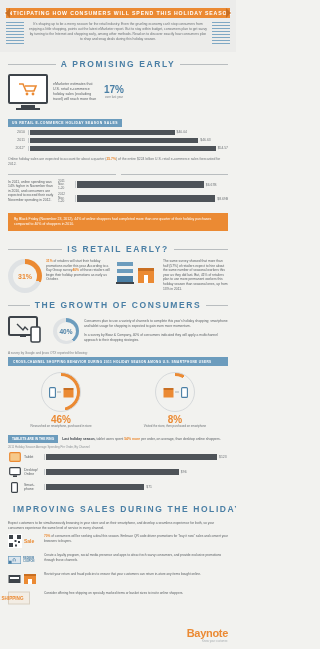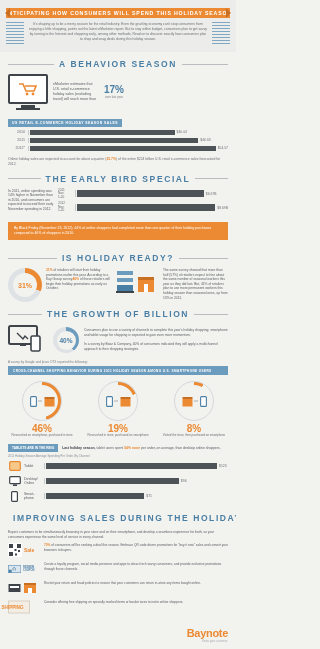--- a/index.html
+++ b/index.html
@@ -161,21 +161,21 @@
     <div class="intro">
       <div class="stripes"></div>
       <p>It's shaping up to be a merry season for the retail industry. Even the grueling economy can't stop consumers from enjoying a little shopping, points out the latest eMarketer report. But to stay within budget, consumers plan to get savvy by turning to the Internet and shopping early, among other methods. Read on to discover exactly how consumers plan to shop and snag deals during this holiday season.</p>
       <div class="stripes"></div>
     </div>
   </div>
 
   
   <div class="sec-head">
     <div class="rule"></div>
-    <h2>A BEHAVIOR SEASON</h2>
+    <h2>A PROMISING EARLY</h2>
     <div class="rule"></div>
   </div>
 
   <div class="ps">
     <div class="monitor">
       <div class="mon-screen">
         <svg width="22" height="16" viewBox="0 0 22 16">
           <path d="M2 3 h4 l3 7 h8 l2-5 h-11" fill="none" stroke="#eb8a33" stroke-width="1.6"></path>
           <circle cx="10" cy="13" r="1.4" fill="#eb8a33"></circle>
           <circle cx="16" cy="13" r="1.4" fill="#eb8a33"></circle>
@@ -217,21 +217,20 @@
     </div>
   </div>
 
   <div class="note">
     <span>Online holiday sales are expected to account for about a quarter (</span><em>25.7%</em><span>) of the entire $224 billion U.S. retail e-commerce sales forecasted for 2012.</span>
   </div>
 
   
   <div class="sec-head">
     <div class="rule"></div>
-    <h2>THE EARLY BIRD SPECIAL</h2>
     <div class="rule"></div>
   </div>
 
   <div class="eb">
     <div class="eb-copy">In 2011, online spending was 14% higher in November than in 2010, and consumers are expected to exceed their early November spending in 2012.</div>
     <div class="eb-chart">
       <div class="brow">
         <div class="eb-rowlab">
           <div>2011</div>
           <div>Nov.</div>
@@ -254,21 +253,21 @@
           </div>
       </div>
     </div>
   </div>
 
   <div class="callout">By Black Friday (November 23, 2012), 44% of online shoppers had completed more than one quarter of their holiday purchases compared to 40% of shoppers in 2010.</div>
 
   
   <div class="sec-head">
     <div class="rule"></div>
-    <h2>IS HOLIDAY READY?</h2>
+    <h2>IS RETAIL EARLY?</h2>
     <div class="rule"></div>
   </div>
 
   <div class="rr">
     <div class="donut" style="background:conic-gradient(#eb8a33 0 31%, #dfe2e4 31% 100%)">
       <div class="hole">31%</div>
     </div>
     <div class="rr-copy">
       <b>31%</b><span> of retailers will start their holiday promotions earlier this year. According to a Kay Group survey</span><b>46%</b><span> of those retailers will begin their holiday promotions as early as October.</span>
     </div>
@@ -284,21 +283,21 @@
         <rect x="1" y="3" width="16" height="3" fill="#c96f22"></rect>
         <rect x="7" y="10" width="4" height="8" fill="#fff"></rect>
       </svg>
     </div>
     <div class="rr-copy">The same survey showed that more than half (57%) of retailers expect to hire about the same number of seasonal workers this year as they did last. But, 41% of retailers plan to use more permanent workers this holiday season than seasonal ones, up from 13% in 2011.</div>
   </div>
 
   
   <div class="sec-head">
     <div class="rule"></div>
-    <h2>THE GROWTH OF BILLION</h2>
+    <h2>THE GROWTH OF CONSUMERS</h2>
     <div class="rule"></div>
   </div>
 
   <div class="gb">
     <div class="gb-dev">
       <svg width="40" height="28" viewBox="0 0 40 28">
         <rect x="1" y="2" width="28" height="18" rx="1.5" fill="none" stroke="#3e444a" stroke-width="2"></rect>
         <path d="M9 9 l6 6 l2-3 l3 3" fill="none" stroke="#3e444a" stroke-width="1.4"></path>
         <rect x="12" y="20" width="6" height="2" fill="#3e444a"></rect>
         <rect x="23" y="12" width="9" height="15" rx="1.5" fill="#fff" stroke="#3e444a" stroke-width="1.6"></rect>
@@ -328,38 +327,20 @@
               <rect y="0.6" width="4" height="0.8" fill="#9aa0a4"></rect>
             </svg>
           <svg width="11" height="11" viewBox="0 0 11 11">
               <rect x="0.5" y="3" width="10" height="7.5" fill="#eb8a33"></rect>
               <rect x="0.5" y="1" width="10" height="2" fill="#c96f22"></rect>
             </svg>
         </div>
       </div>
       <div class="v">46%</div>
       <div class="c">Researched on smartphone, purchased in store</div>
-    </div>
-    <div class="stat">
-      <div class="ring" style="background:conic-gradient(#eb8a33 0 19%, transparent 19%)">
-        <div class="inner" style="background:#f2f2ef;border-radius:50%;width:32px;height:32px;justify-content:center">
-          <svg width="7" height="11" viewBox="0 0 7 11">
-              <rect x="0.6" y="0.6" width="5.8" height="9.8" rx="1" fill="#fff" stroke="#4a7fa5" stroke-width="1.1"></rect>
-            </svg>
-          <svg width="4" height="2" viewBox="0 0 4 2">
-              <rect y="0.6" width="4" height="0.8" fill="#9aa0a4"></rect>
-            </svg>
-          <svg width="11" height="11" viewBox="0 0 11 11">
-              <rect x="0.5" y="3" width="10" height="7.5" fill="#eb8a33"></rect>
-              <rect x="0.5" y="1" width="10" height="2" fill="#c96f22"></rect>
-            </svg>
-        </div>
-      </div>
-      <div class="v">19%</div>
-      <div class="c">Researched in store, purchased on smartphone</div>
     </div>
     <div class="stat">
       <div class="ring" style="background:conic-gradient(#eb8a33 0 8%, transparent 8%)">
         <div class="inner" style="background:#f2f2ef;border-radius:50%;width:32px;height:32px;justify-content:center">
           <svg width="11" height="11" viewBox="0 0 11 11">
               <rect x="0.5" y="3" width="10" height="7.5" fill="#eb8a33"></rect>
               <rect x="0.5" y="1" width="10" height="2" fill="#c96f22"></rect>
             </svg>
           <svg width="4" height="2" viewBox="0 0 4 2">
               <rect y="0.6" width="4" height="0.8" fill="#9aa0a4"></rect>

